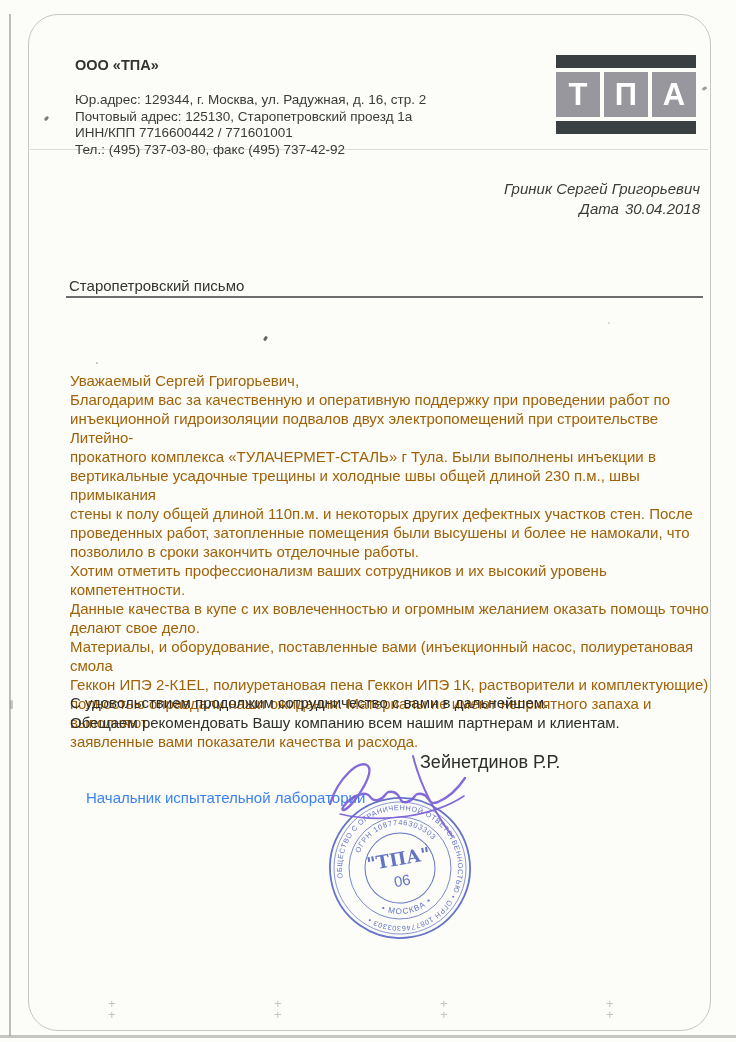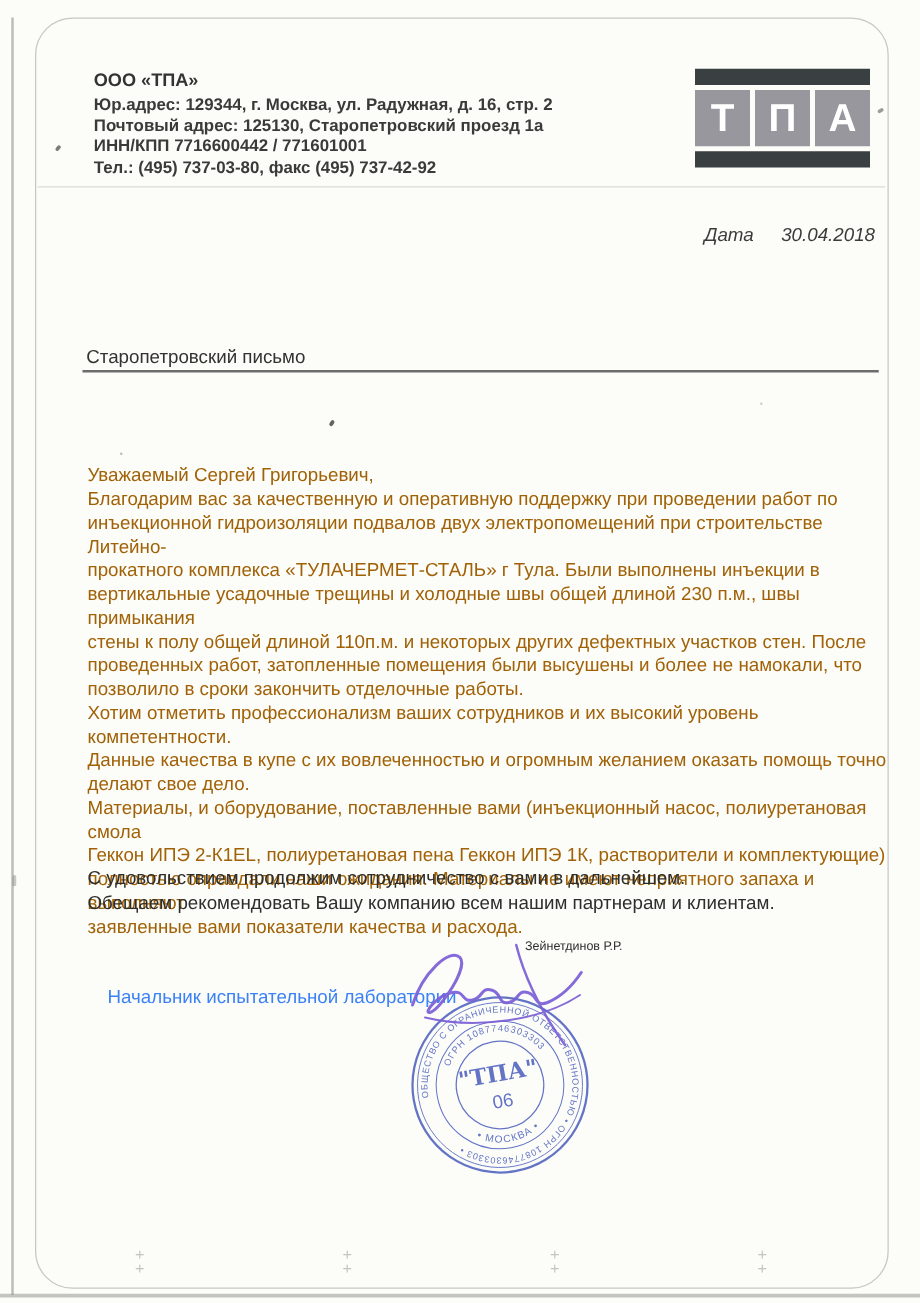--- a/index.html
+++ b/index.html
@@ -15,48 +15,48 @@
   .page-outline{left:28px;top:14px;width:681px;height:1015px;
     border:1px solid #c6c6c2;border-radius:30px;}
   .scan-line-left{left:9px;top:14px;width:2px;height:1022px;background:rgba(110,110,106,.45);}
   .scan-line-bottom{left:0;top:1035px;width:736px;height:3px;background:rgba(140,140,136,.5);}
   .fold-line{left:30px;top:149px;width:678px;height:1px;background:rgba(130,130,126,.28);}
   .speck{border-radius:2px;}
   .cross-mark{color:rgba(150,150,146,.55);font-size:13px;line-height:11px;text-align:center;white-space:pre-line;}
 
   
   .header-block{left:75px;top:57px;font-size:13.5px;line-height:16.8px;color:#3a3a38;}
-  .company-name{font-weight:bold;font-size:14.5px;margin-bottom:2px;color:#333331;}
-  .address-lines{white-space:pre-line;font-weight:bold;}
+  .company-name{font-weight:bold;font-size:14.5px;margin-bottom:18px;color:#333331;}
+  .address-lines{white-space:pre-line;}
 
   
   .logo{left:556px;top:55px;width:140px;}
   .logo-bar{height:13px;background:#3a3f42;}
   .logo-row{display:flex;gap:4px;margin:4px 0;}
   .logo-box{width:44px;height:45px;background:#97979d;color:#ffffff;
     font-weight:bold;font-size:31px;display:flex;align-items:center;justify-content:center;}
 
   
   .recipient{right:36px;top:179px;text-align:right;font-style:italic;
     font-size:15px;line-height:19.5px;color:#3b3b39;}
-  .date-label{margin-right:22px;text-align:center;}
+  .date-label{margin-right:6px;text-align:center;}
 
   
   .subject{left:69px;top:277px;font-size:15px;color:#333331;}
   .subject-underline{left:66px;top:296px;width:637px;height:2px;background:#53535六;background:#535356;opacity:.85;}
 
   
   .body-text{left:70px;top:371px;width:648px;font-size:15px;line-height:19px;
     white-space:pre-line;color:#a16207;}
   .closing-text{left:70px;top:661px;width:648px;font-size:15px;line-height:19.5px;
     white-space:pre-line;color:#2e2e2c;margin-top:32px;}
 
   
   .signoff-position{left:86px;top:789px;font-size:15px;color:#3b82f6;}
-  .signoff-name{left:420px;top:752px;font-size:10px;color:#2e2e2c;}
+  .signoff-name{left:420px;top:752px;font-size:18px;color:#2e2e2c;}
 
   .stamp-svg{left:322px;top:790px;filter:blur(.2px);}
   .signature-svg{left:312px;top:750px;}
 </style>
 </head>
 <body>
 
 <div class="abs page-outline"></div>
 <div class="abs scan-line-left"></div>
 <div class="abs scan-line-bottom"></div>
@@ -90,20 +90,21 @@
   <div class="logo-bar"></div>
   <div class="logo-row">
     <div class="logo-box">Т</div>
     <div class="logo-box">П</div>
     <div class="logo-box">А</div>
   </div>
   <div class="logo-bar"></div>
 </div>
 
 <div class="abs recipient">
+  <div>Гриник Сергей Григорьевич</div>
   <div>
     <span class="date-label">Дата</span><span>30.04.2018</span>
   </div>
 </div>
 
 <div class="abs subject">Старопетровский письмо</div>
 <div class="abs subject-underline"></div>
 
 <div class="abs body-text">Уважаемый Сергей Григорьевич,
 Благодарим вас за качественную и оперативную поддержку при проведении работ по

